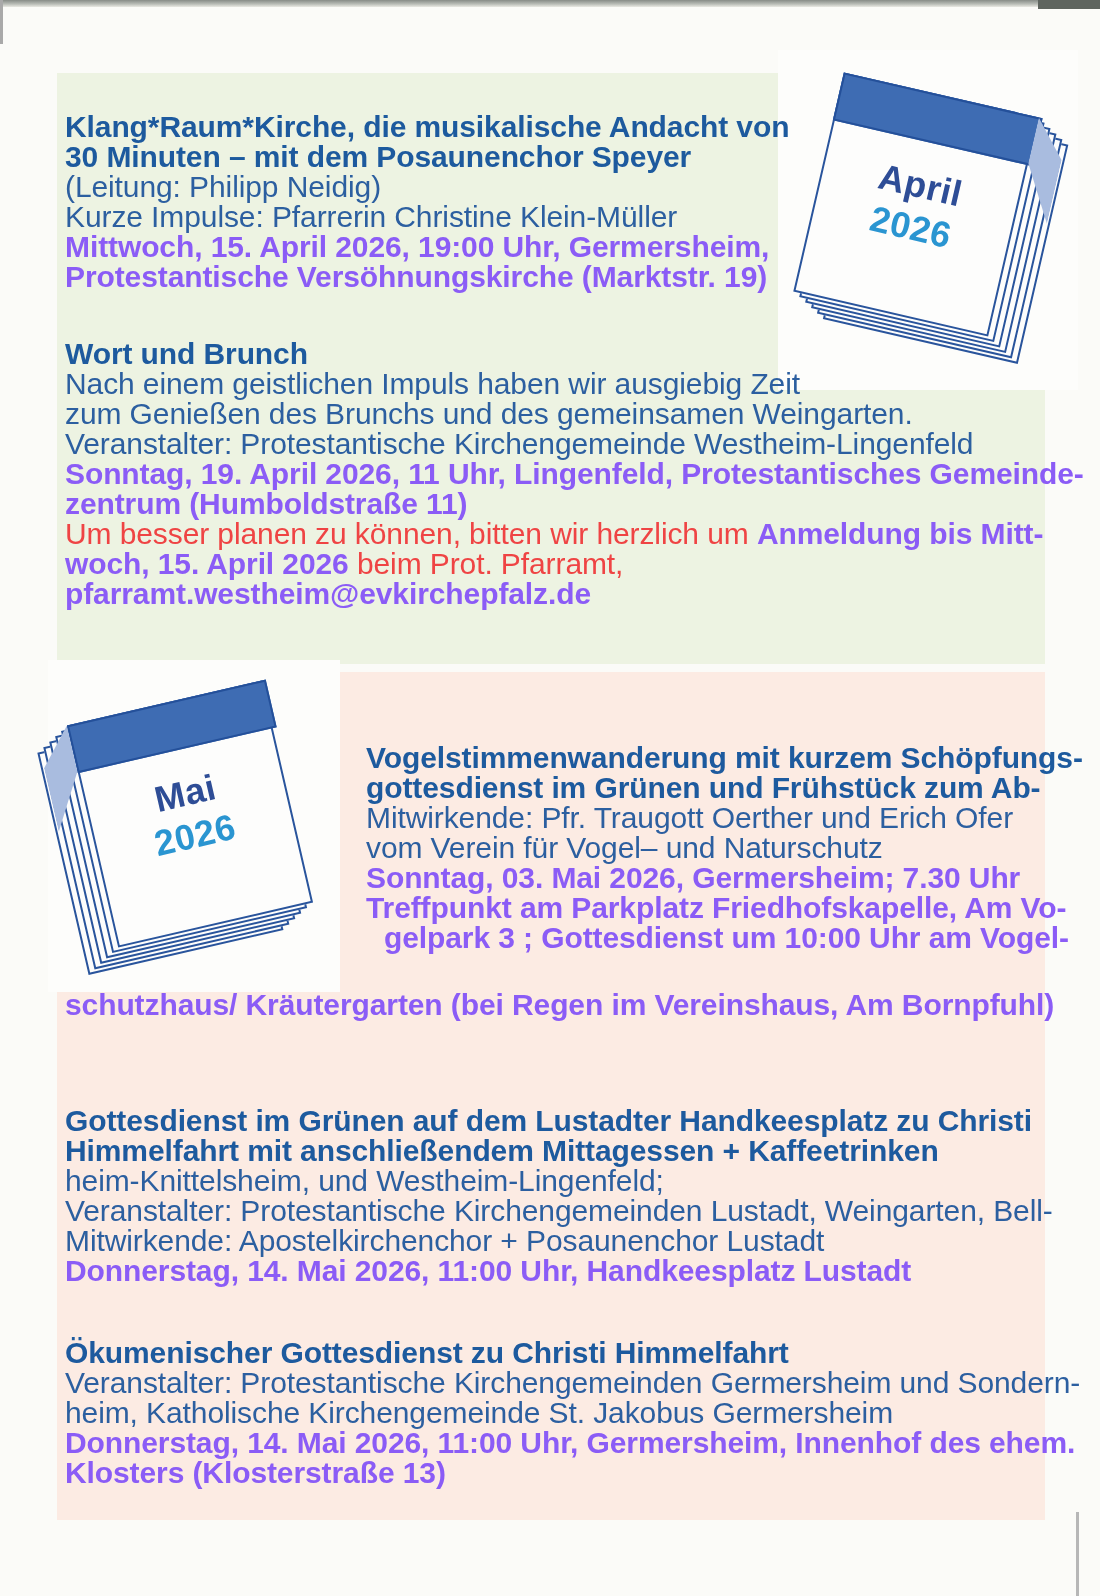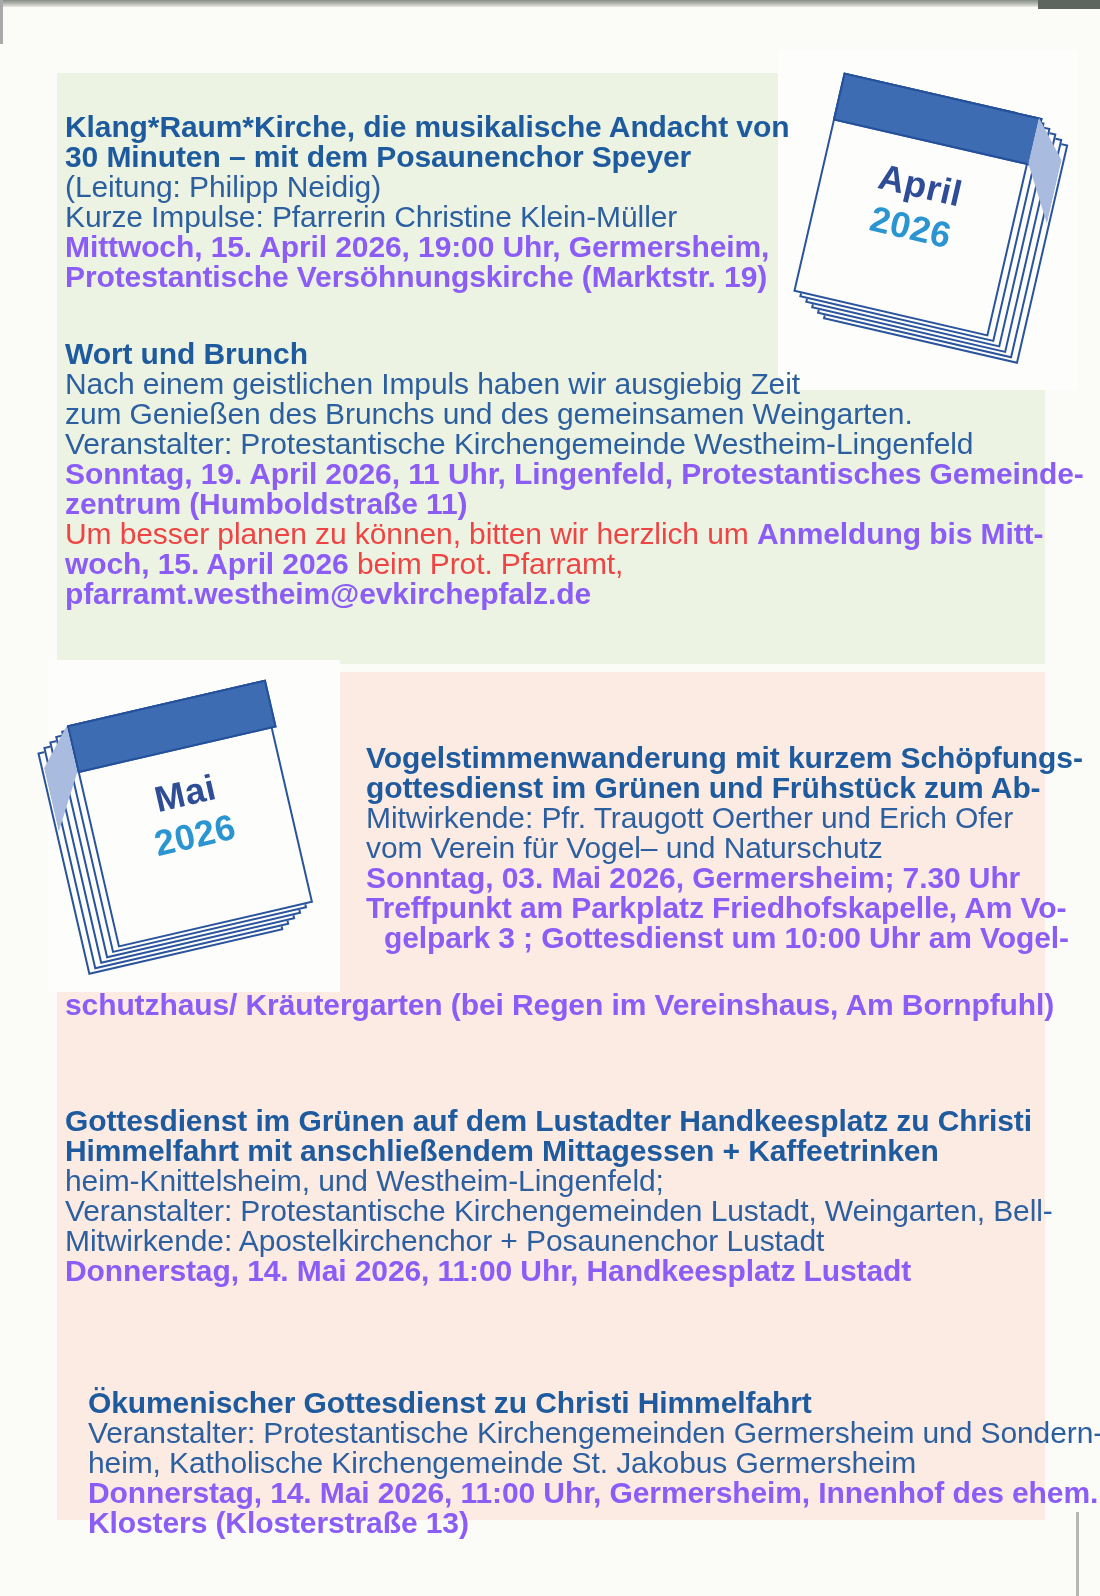--- a/index.html
+++ b/index.html
@@ -17,21 +17,21 @@
   
   .bg-green{position:absolute;left:57px;top:73px;width:988px;height:591px;background:#edf3e2;}
   .bg-pink{position:absolute;left:57px;top:672px;width:988px;height:848px;background:#fcebe3;}
   
   .block{position:absolute;}
   .blk-klang{left:65px;top:112px;width:745px;}
   .blk-brunch{left:65px;top:339px;width:965px;}
   .blk-vogel{left:366px;top:743px;width:665px;}
   .blk-vogel2{left:65px;top:990px;width:975px;}
   .blk-lustadt{left:65px;top:1090px;width:975px;margin-top:16px;}
-  .blk-oeku{left:65px;top:1388px;width:975px;margin-left:23px;}
+  .blk-oeku{left:65px;top:1338px;width:975px;}
   .tl{font-size:30px;line-height:30px;white-space:nowrap;letter-spacing:-0.1px;}
   .hn{font-weight:700;color:#1d5a9e;}
   .n{font-weight:400;color:#2c5fa0;}
   .hc{font-weight:700;color:#8b5cf6;}
   .c{font-weight:400;color:#ef4444;}
   
   .calbox{position:absolute;background:#fdfdfb;}
   .calbox.april{left:778px;top:50px;width:300px;height:340px;}
   .calbox.mai{left:48px;top:660px;width:292px;height:332px;}
   .cal-stack{position:absolute;}

